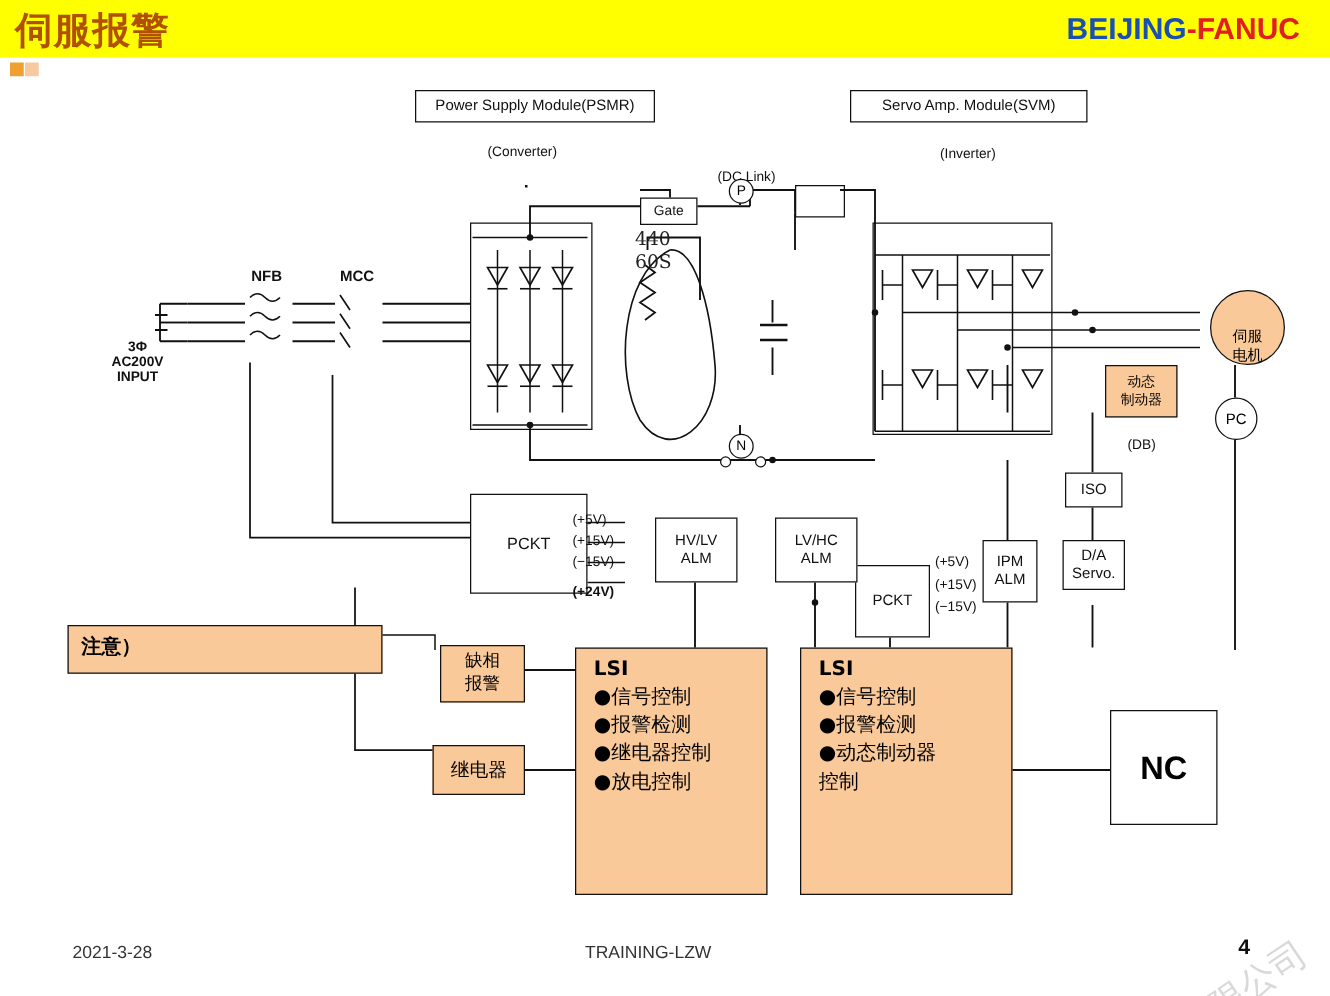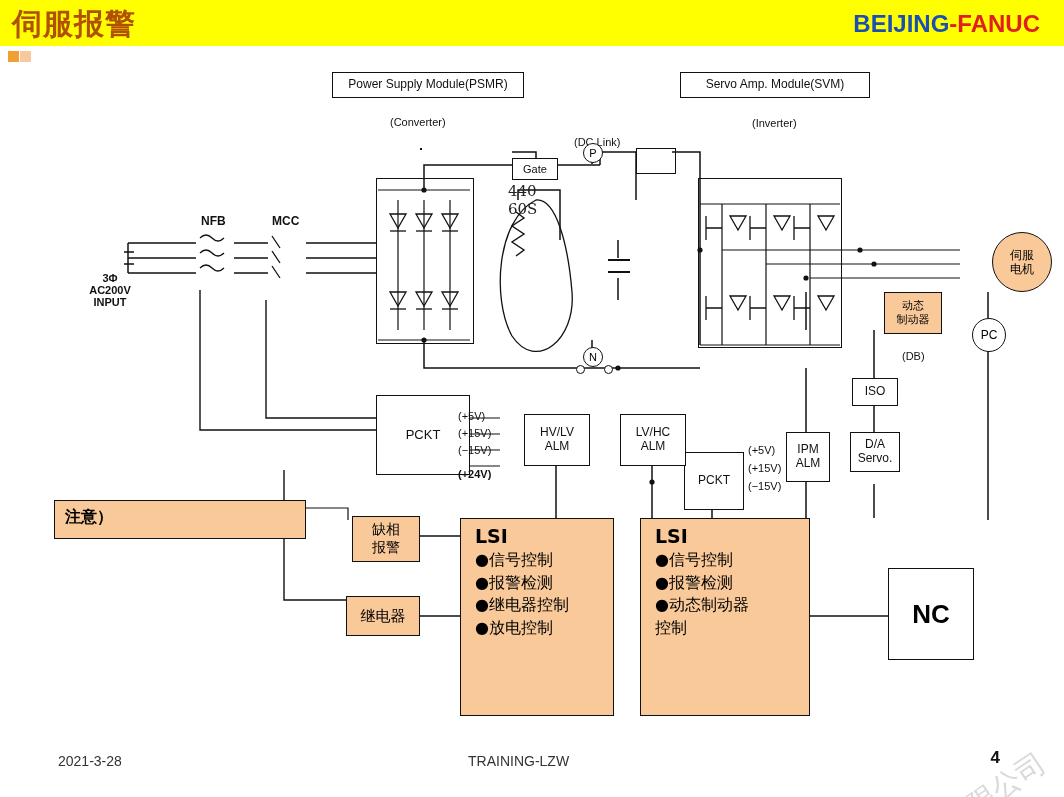--- a/index.html
+++ b/index.html
@@ -40,21 +40,21 @@
   .orange{
     background:#f9c99a;border:1.4px solid #111;
   }
   .circle{border:1.6px solid #111;border-radius:50%;display:flex;align-items:center;justify-content:center;font-size:11px;background:#fff;}
   .opencirc{width:7px;height:7px;border:1.4px solid #111;border-radius:50%;background:#fff;position:absolute;}
   
   .lsi{
     background:#f9c99a;border:1.6px solid #111;
     font-family:"DejaVu Sans", sans-serif;
   }
-  .lsi .t{font-size:19px;font-weight:bold;padding:6px 0 2px 14px;}
+  .lsi .t{font-size:16px;font-weight:bold;padding:6px 0 2px 14px;}
   .lsi ul{margin:0;padding:0 6px 0 14px;list-style:none;}
   .lsi li{font-size:16px;line-height:1.42;}
   
   #note-box{
     left:54px;top:500px;width:232px;
     background:#f9c99a;border:1.6px solid #111;
     padding:6px 8px 8px 10px;
     font-family:"DejaVu Sans", sans-serif;
   }
   #note-box .nt{font-size:16px;font-weight:bold;margin-bottom:2px;}
@@ -304,21 +304,21 @@
 <div class="abs boxlabel" style="left:852px;top:378px;width:44px;height:26px;font-size:12px;">
     <span>ISO</span>
   </div>
 <div class="abs boxlabel" style="left:850px;top:432px;width:48px;height:38px;white-space:pre-line;font-size:12px;"><span>D/A
 Servo.</span></div>
 
 <div class="abs orange" style="left:884px;top:292px;width:56px;height:40px;display:flex;align-items:center;justify-content:center;white-space:pre-line;font-size:11px;text-align:center;line-height:1.25;font-family:'DejaVu Sans',sans-serif;"><span>动态
 制动器</span></div>
 <div class="abs lbl" style="left:902px;top:350px;">(DB)</div>
 
-<div class="abs motor" style="left:992px;top:232px;width:58px;height:58px;white-space:pre-line;"><span>伺服
+<div class="abs motor" style="left:968px;top:232px;width:58px;height:58px;white-space:pre-line;align-items:flex-end;"><span>伺服
 电机</span></div>
 <div class="abs circle" style="left:972px;top:318px;width:32px;height:32px;font-size:12px;">
     <span>PC</span>
   </div>
 
 <div class="abs orange" style="left:352px;top:516px;width:66px;height:44px;display:flex;align-items:center;justify-content:center;white-space:pre-line;font-size:14px;text-align:center;line-height:1.3;font-family:Liberation Serif, serif;"><span>缺相
 报警</span></div>
 <div class="abs orange" style="left:346px;top:596px;width:72px;height:38px;display:flex;align-items:center;justify-content:center;font-size:15px;font-family:'DejaVu Sans',sans-serif;">
     <span>继电器</span>
   </div>

